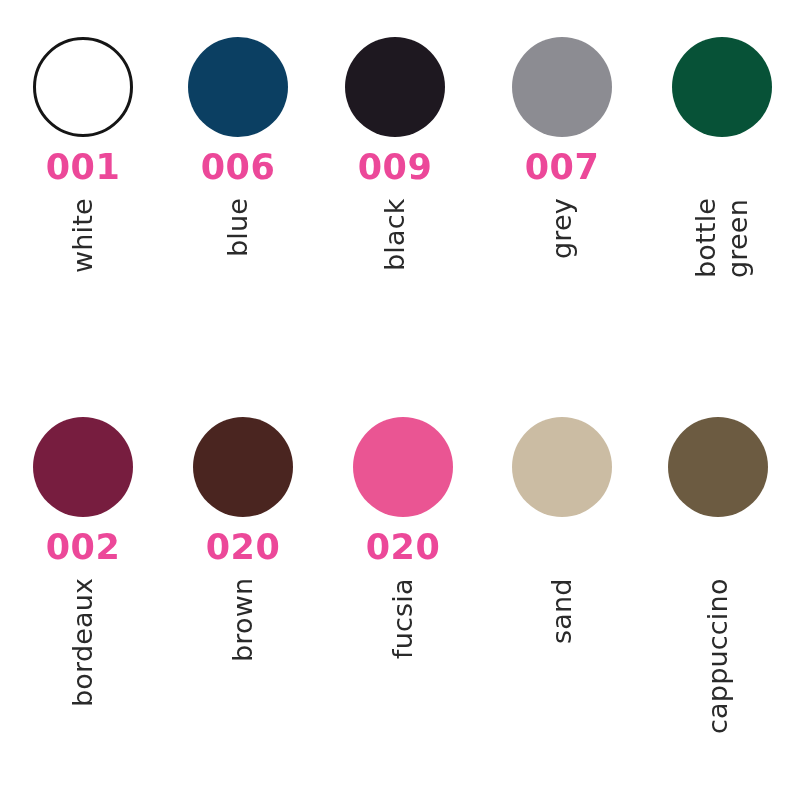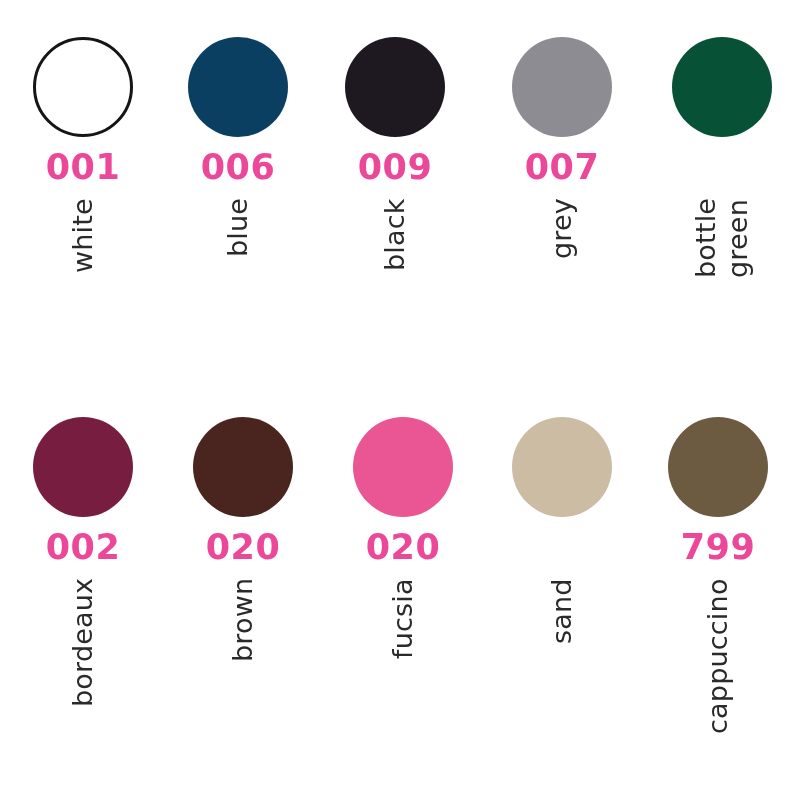--- a/index.html
+++ b/index.html
@@ -158,20 +158,19 @@
       </div>
     </div>
     <div class="swatch-cell" style="left: 487px;">
       <div class="swatch-disc" style="background: rgb(203, 188, 163);"></div>
       <div class="swatch-name-wrap">
         <div class="swatch-name" style="transform: translate(-15px, 66px) rotate(-90deg);">sand</div>
       </div>
     </div>
     <div class="swatch-cell" style="left: 643px;">
       <div class="swatch-disc" style="background: rgb(108, 91, 65);"></div>
-      <div class="swatch-code">799</div>
       <div class="swatch-name-wrap">
         <div class="swatch-name" style="transform: translate(-15px, 156px) rotate(-90deg);">cappuccino</div>
       </div>
     </div>
   </div>
 
 </div>
 
 </body></html>

